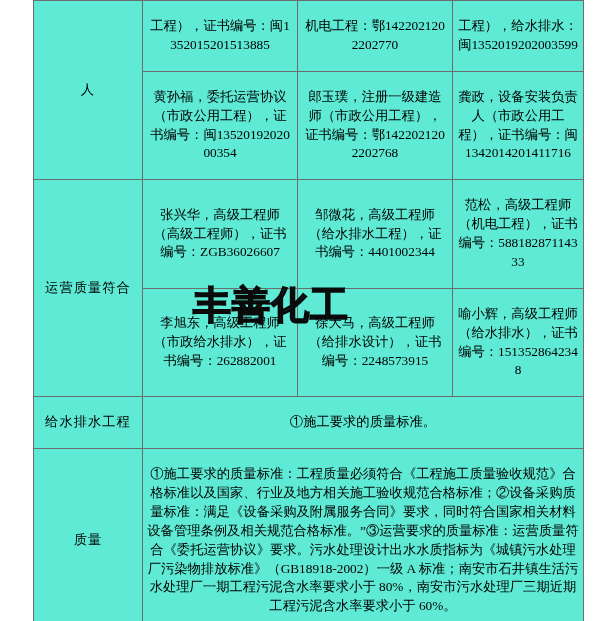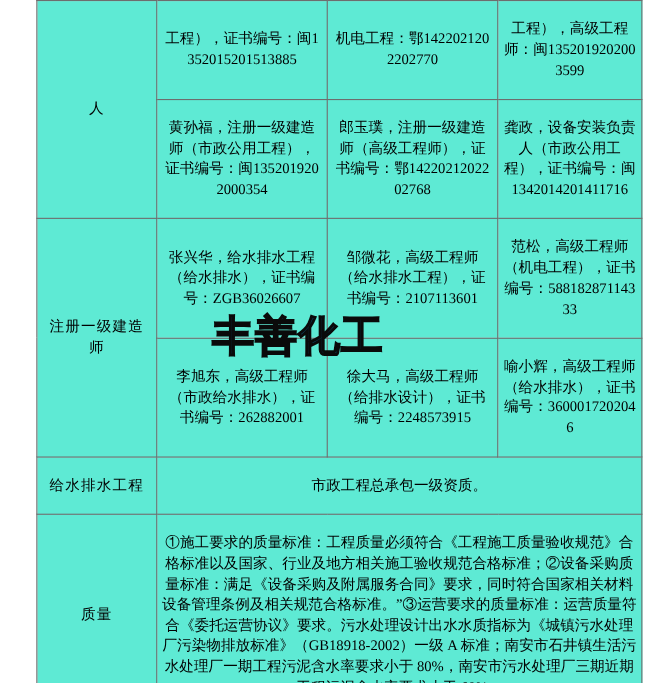--- a/index.html
+++ b/index.html
@@ -100,45 +100,45 @@
       <col class="c-p1">
       <col class="c-p2">
       <col class="c-p3">
     </colgroup>
     <tbody>
 
       <tr>
         <td class="label-cell" rowspan="2">人</td>
         <td class="person-cell">工程），证书编号：闽1352015201513885</td>
         <td class="person-cell">机电工程：鄂1422021202202770</td>
-        <td class="person-cell">工程），高级工程师：闽1352019202003599</td>
+        <td class="person-cell">工程），给水排水：闽1352019202003599</td>
       </tr>
 
       <tr>
-        <td class="person-cell">黄孙福，注册一级建造师（市政公用工程），证书编号：闽1352019202000354</td>
-        <td class="person-cell">郎玉璞，注册一级建造师（高级工程师），证书编号：鄂1422021202202768</td>
+        <td class="person-cell">黄孙福，委托运营协议（市政公用工程），证书编号：闽1352019202000354</td>
+        <td class="person-cell">郎玉璞，注册一级建造师（市政公用工程），证书编号：鄂1422021202202768</td>
         <td class="person-cell">龚政，设备安装负责人（市政公用工程），证书编号：闽1342014201411716</td>
       </tr>
 
       <tr>
-        <td class="label-cell" rowspan="2">注册一级建造师</td>
-        <td class="person-cell">张兴华，给水排水工程（给水排水），证书编号：ZGB36026607</td>
-        <td class="person-cell">邹微花，高级工程师（给水排水工程），证书编号：2107113601</td>
+        <td class="label-cell" rowspan="2">运营质量符合</td>
+        <td class="person-cell">张兴华，高级工程师（高级工程师），证书编号：ZGB36026607</td>
+        <td class="person-cell">邹微花，高级工程师（给水排水工程），证书编号：4401002344</td>
         <td class="person-cell">范松，高级工程师（机电工程），证书编号：58818287114333</td>
       </tr>
 
       <tr>
         <td class="person-cell">李旭东，高级工程师（市政给水排水），证书编号：262882001</td>
         <td class="person-cell">徐大马，高级工程师（给排水设计），证书编号：2248573915</td>
-        <td class="person-cell">喻小辉，高级工程师（给水排水），证书编号：3600017202046</td>
+        <td class="person-cell">喻小辉，高级工程师（给水排水），证书编号：1513528642348</td>
       </tr>
 
       <tr>
         <td class="label-cell">给水排水工程</td>
-        <td class="short-body-cell" colspan="3">市政工程总承包一级资质。</td>
+        <td class="short-body-cell" colspan="3">①施工要求的质量标准。</td>
       </tr>
 
       <tr>
         <td class="label-cell">质量</td>
         <td class="body-cell" colspan="3">①施工要求的质量标准：工程质量必须符合《工程施工质量验收规范》合格标准以及国家、行业及地方相关施工验收规范合格标准；②设备采购质量标准：满足《设备采购及附属服务合同》要求，同时符合国家相关材料设备管理条例及相关规范合格标准。”③运营要求的质量标准：运营质量符合《委托运营协议》要求。污水处理设计出水水质指标为《城镇污水处理厂污染物排放标准》（GB18918-2002）一级 A 标准；南安市石井镇生活污水处理厂一期工程污泥含水率要求小于 80%，南安市污水处理厂三期近期工程污泥含水率要求小于 60%。</td>
       </tr>
 
     </tbody>
   </table>
 

